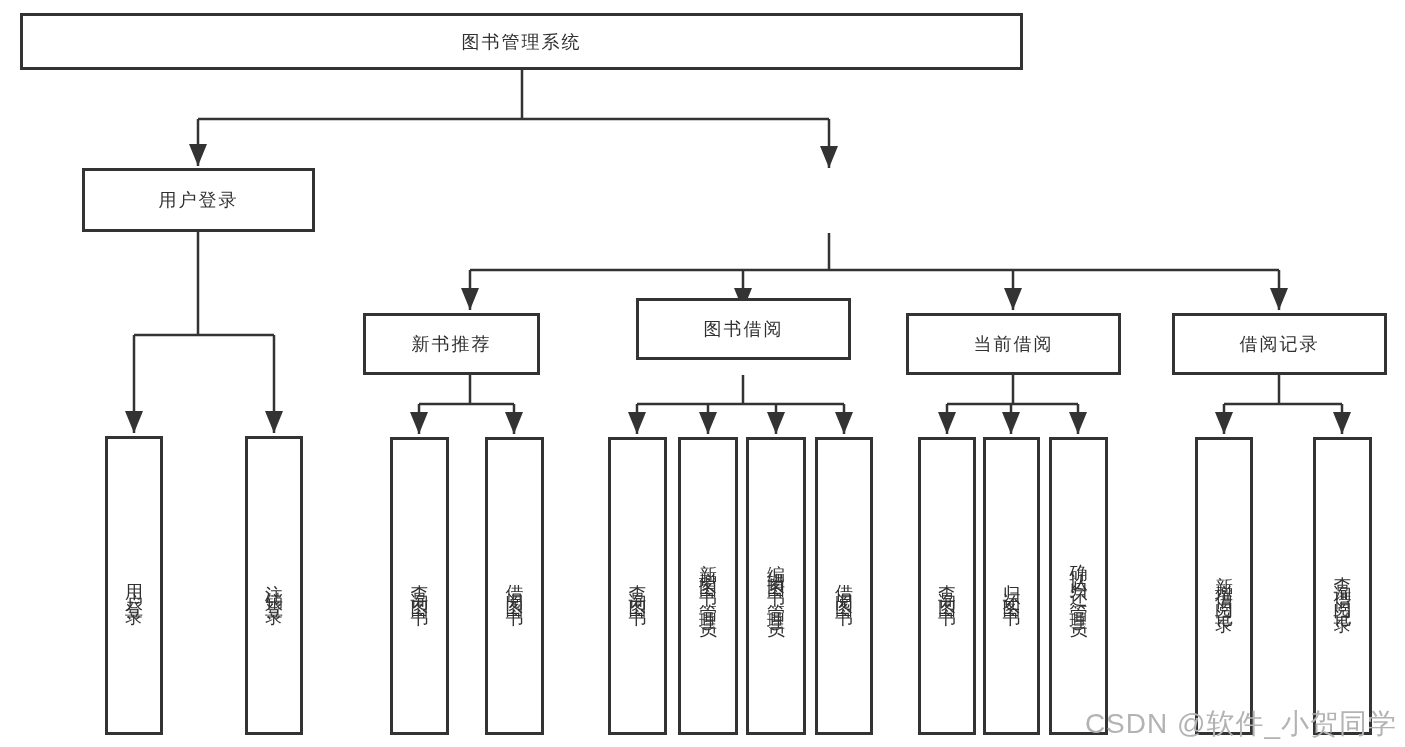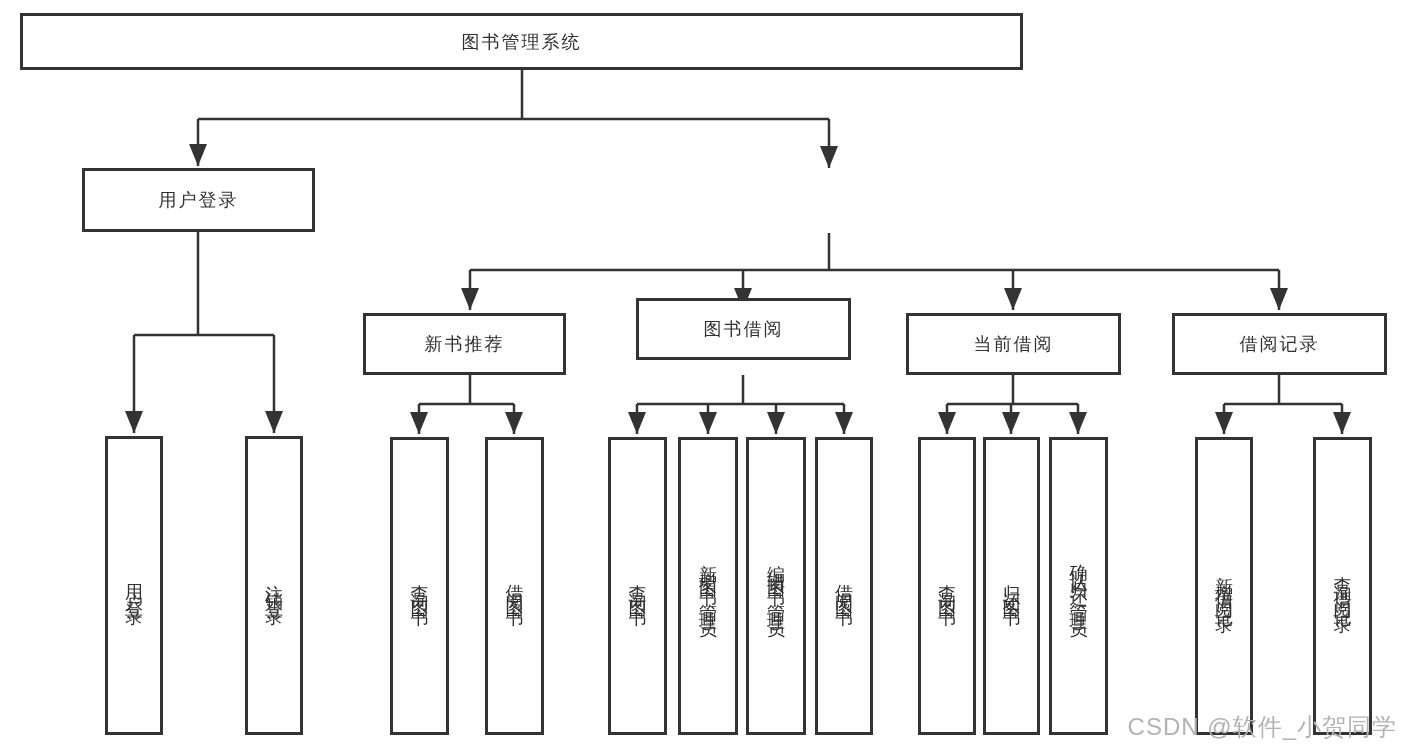--- a/index.html
+++ b/index.html
@@ -30,21 +30,21 @@
     text-orientation: mixed;
     font-size: 18px;
     letter-spacing: 8px;
     line-height: 1;
     white-space: nowrap;
   }
   #watermark {
     position: absolute;
     right: 8px;
     bottom: 4px;
-    font-size: 24px;
+    font-size: 28px;
     letter-spacing: 1px;
     color: var(--watermark, #b3b3b3);
   }
 </style>
 </head>
 <body>
 
 <div id="canvas">
 
   <svg id="connectors" width="1405" height="747" viewBox="0 0 1405 747" xmlns="http://www.w3.org/2000/svg">
@@ -89,21 +89,21 @@
   </svg>
 
   <div class="node hnode" style="left:20px; top:13px; width:1003px; height:57px;">
     <span>图书管理系统</span>
   </div>
 
   <div class="node hnode" style="left:82px; top:168px; width:233px; height:64px;">
     <span>用户登录</span>
   </div>
 
-  <div class="node hnode" style="left:363px; top:313px; width:203px; height:62px;">
+  <div class="node hnode" style="left:363px; top:313px; width:177px; height:62px;">
     <span>新书推荐</span>
   </div>
   <div class="node hnode" style="left:636px; top:298px; width:215px; height:62px;">
     <span>图书借阅</span>
   </div>
   <div class="node hnode" style="left:906px; top:313px; width:215px; height:62px;">
     <span>当前借阅</span>
   </div>
   <div class="node hnode" style="left:1172px; top:313px; width:215px; height:62px;">
     <span>借阅记录</span>

